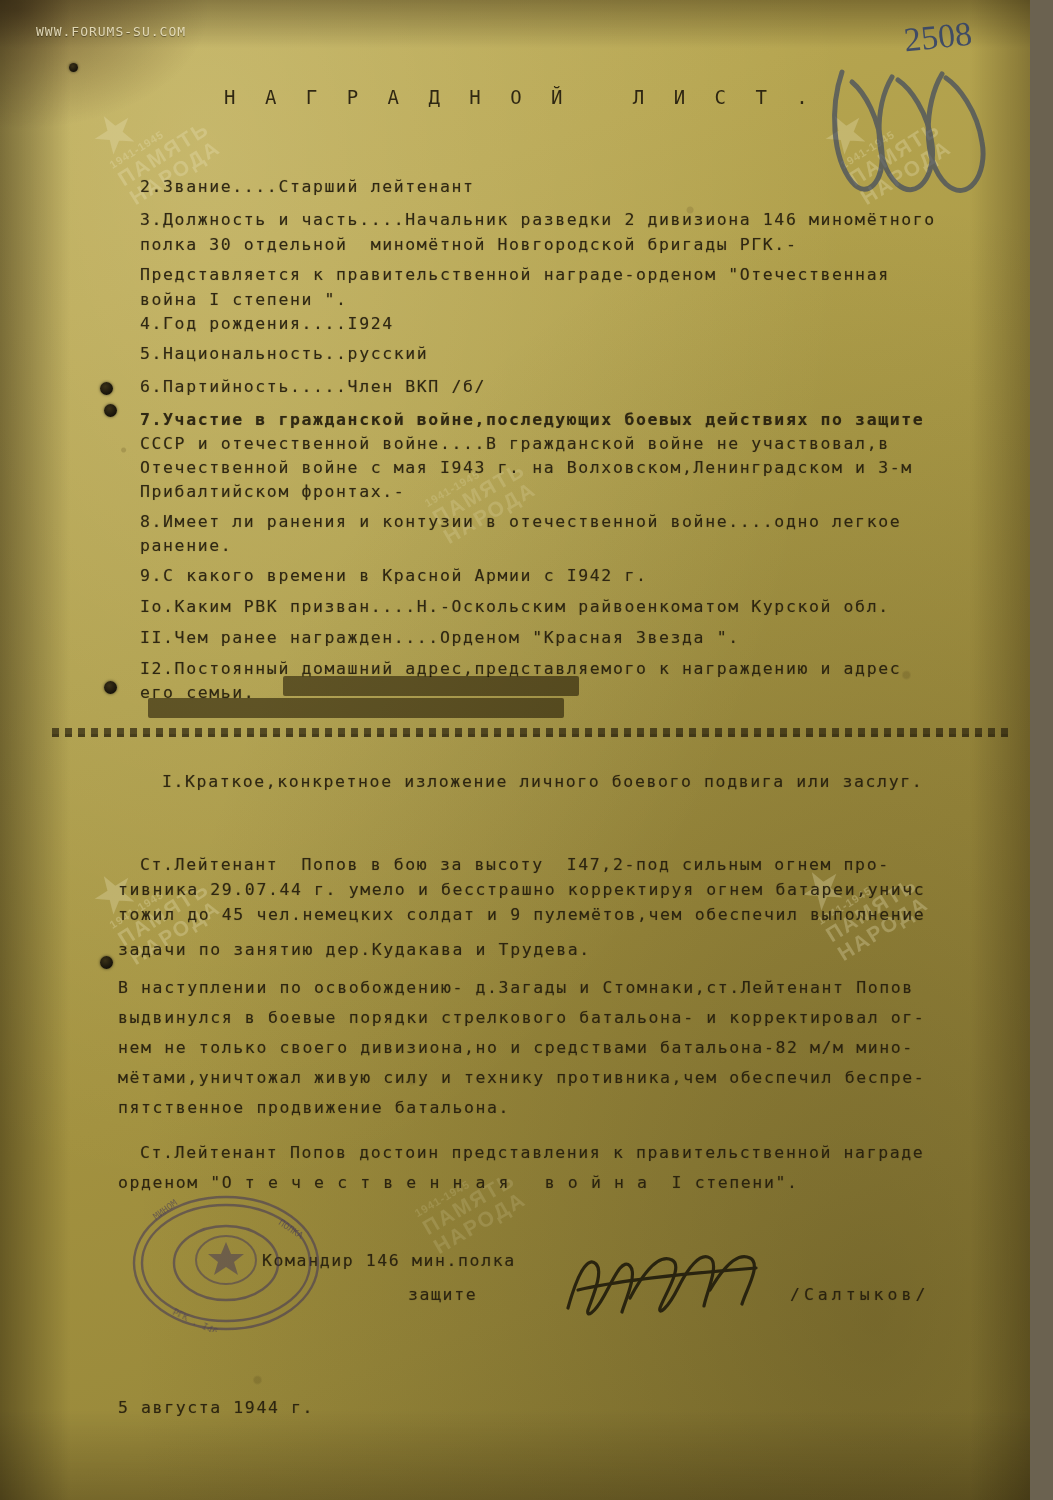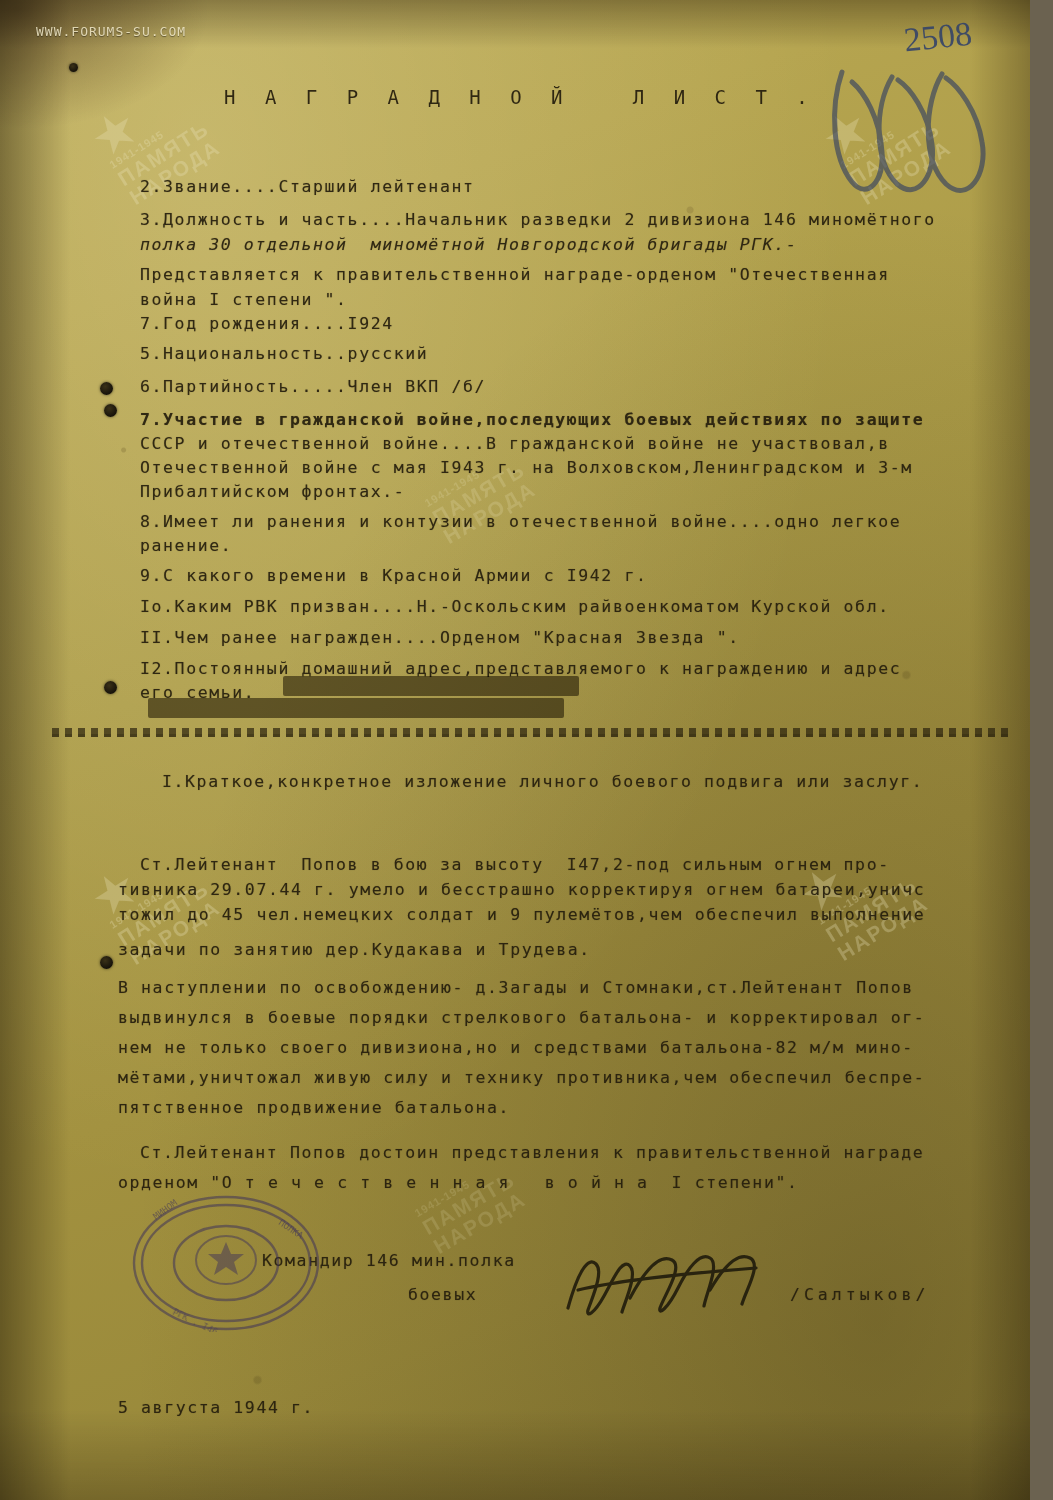--- a/index.html
+++ b/index.html
@@ -248,24 +248,24 @@
       <path d="M130,22 C112,52 110,108 134,132 C156,152 176,122 170,90 C165,58 146,34 134,26"></path>
     </g>
   </svg>
 
   <div class="doc">
 
     <div class="title">Н А Г Р А Д Н О Й   Л И С Т .</div>
 
     <div class="tw" style="left:140px; top:177px;">2.Звание....Старший лейтенант</div>
     <div class="tw" style="left:140px; top:210px;">3.Должность и часть....Начальник разведки 2 дивизиона 146 миномётного</div>
-    <div class="tw" style="left:140px; top:235px;font-style:italic;">полка 30 отдельной  миномётной Новгородской бригады РГК.-</div>
+    <div class="tw" style="left:140px; top:235px;">полка 30 отдельной  миномётной Новгородской бригады РГК.-</div>
     <div class="tw" style="left:140px; top:265px;">Представляется к правительственной награде-орденом "Отечественная</div>
     <div class="tw" style="left:140px; top:290px;">война I степени ".</div>
-    <div class="tw" style="left:140px; top:314px;">7.Год рождения....I924</div>
+    <div class="tw" style="left:140px; top:314px;">4.Год рождения....I924</div>
     <div class="tw" style="left:140px; top:344px;">5.Национальность..русский</div>
     <div class="tw" style="left:140px; top:377px;">6.Партийность.....Член ВКП /б/</div>
     <div class="tw" style="left:140px; top:410px;font-weight:bold;">7.Участие в гражданской войне,последующих боевых действиях по защите</div>
     <div class="tw" style="left:140px; top:434px;">СССР и отечественной войне....В гражданской войне не участвовал,в</div>
     <div class="tw" style="left:140px; top:458px;">Отечественной войне с мая I943 г. на Волховском,Ленинградском и 3-м</div>
     <div class="tw" style="left:140px; top:482px;">Прибалтийском фронтах.-</div>
     <div class="tw" style="left:140px; top:512px;">8.Имеет ли ранения и контузии в отечественной войне....одно легкое</div>
     <div class="tw" style="left:140px; top:536px;">ранение.</div>
     <div class="tw" style="left:140px; top:566px;">9.С какого времени в Красной Армии с I942 г.</div>
     <div class="tw" style="left:140px; top:597px;">Iо.Каким РВК призван....Н.-Оскольским райвоенкоматом Курской обл.</div>
@@ -286,21 +286,21 @@
     <div class="tw" style="left:118px; top:940px;">задачи по занятию дер.Кудакава и Трудева.</div>
     <div class="tw" style="left:118px; top:1008px;">выдвинулся в боевые порядки стрелкового батальона- и корректировал ог-</div>
     <div class="tw" style="left:118px; top:978px;">В наступлении по освобождению- д.Загады и Стомнаки,ст.Лейтенант Попов</div>
     <div class="tw" style="left:118px; top:1038px;">нем не только своего дивизиона,но и средствами батальона-82 м/м мино-</div>
     <div class="tw" style="left:118px; top:1068px;">мётами,уничтожал живую силу и технику противника,чем обеспечил беспре-</div>
     <div class="tw" style="left:118px; top:1098px;">пятственное продвижение батальона.</div>
     <div class="tw" style="left:140px; top:1143px;">Ст.Лейтенант Попов достоин представления к правительственной награде</div>
     <div class="tw" style="left:118px; top:1173px;">орденом "О т е ч е с т в е н н а я   в о й н а  I степени".</div>
 
     <div class="tw" style="left:262px; top:1251px;">Командир 146 мин.полка</div>
-    <div class="tw" style="left:408px; top:1285px;">боевых</div>
+    <div class="tw" style="left:408px; top:1285px;">защите</div>
     <div class="tw" style="left:790px; top:1285px; letter-spacing:4px;">/Салтыков/</div>
 
     <div class="tw" style="left:118px; top:1398px;">5 августа 1944 г.</div>
   </div>
 
   <svg class="stamp" viewBox="0 0 196 138">
     <g opacity="0.62" fill="none" stroke="#3b2f5c" stroke-width="2.4">
       <ellipse cx="98" cy="69" rx="92" ry="66"></ellipse>
       <ellipse cx="98" cy="69" rx="84" ry="58"></ellipse>
       <ellipse cx="98" cy="69" rx="52" ry="37"></ellipse>

